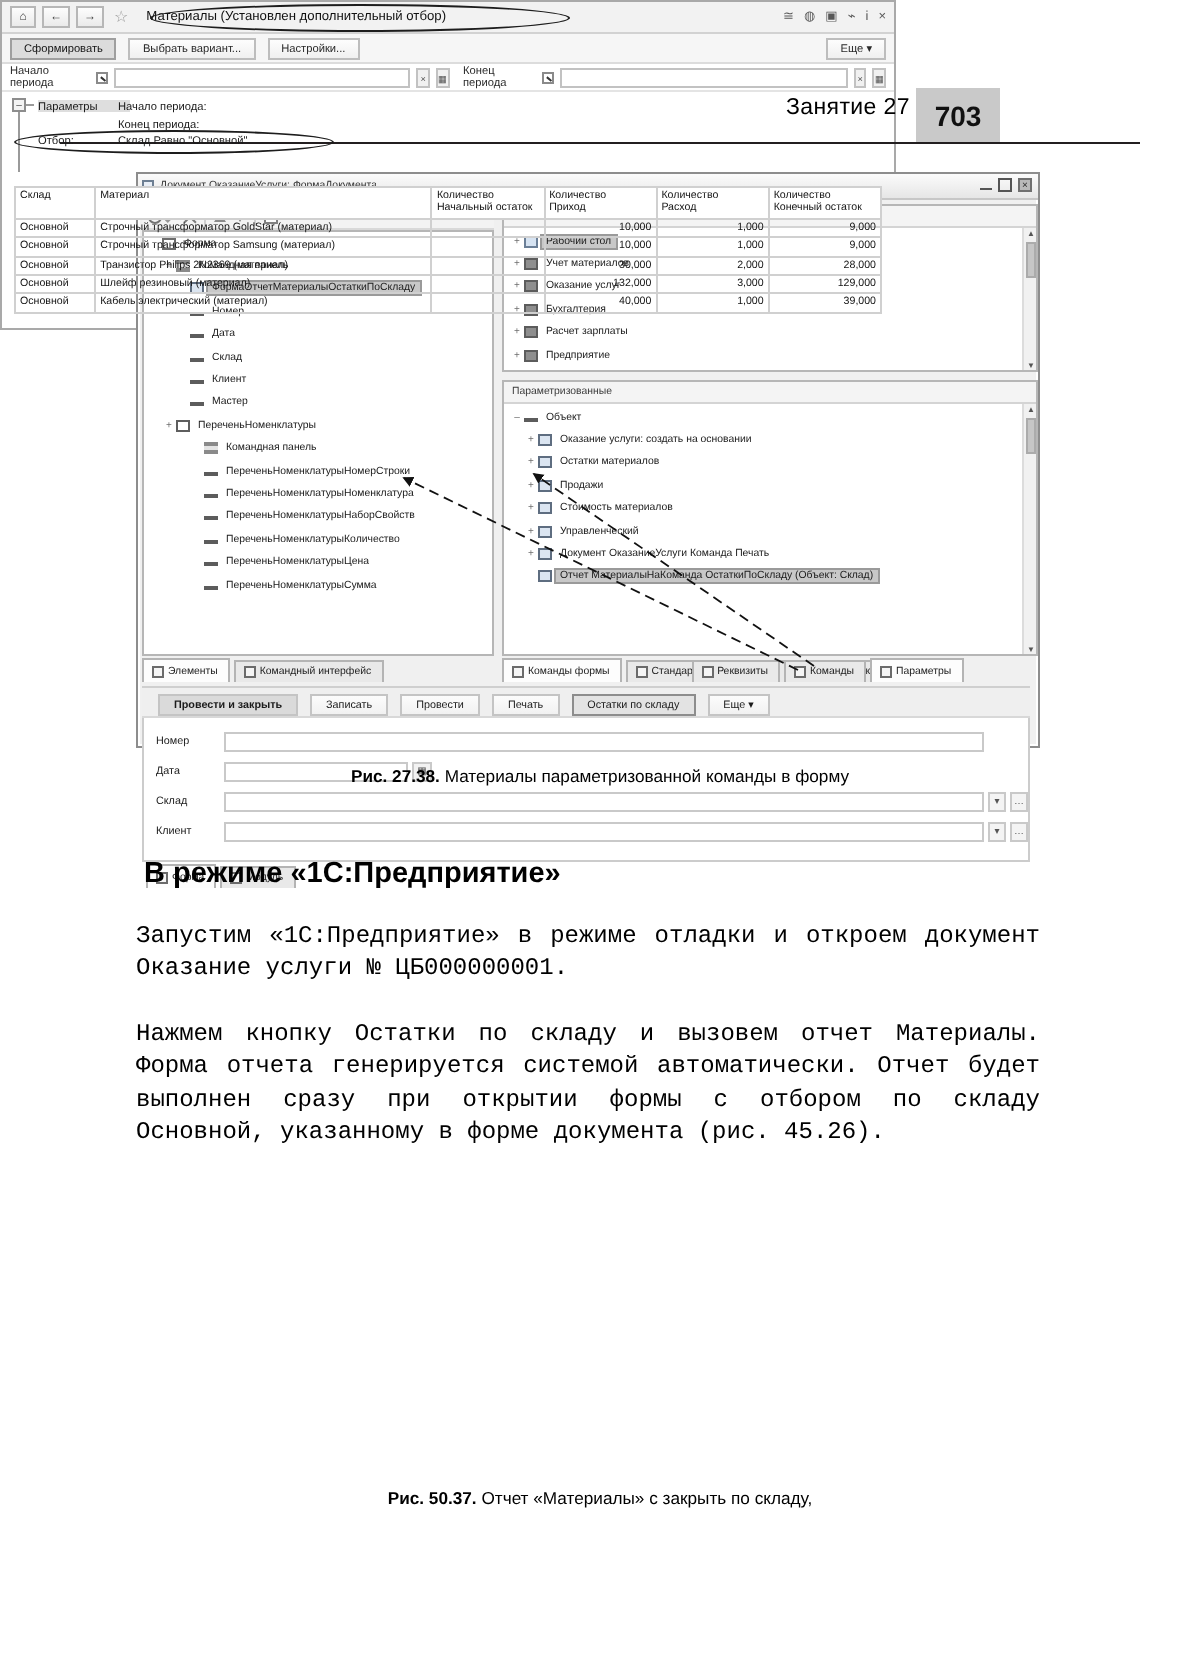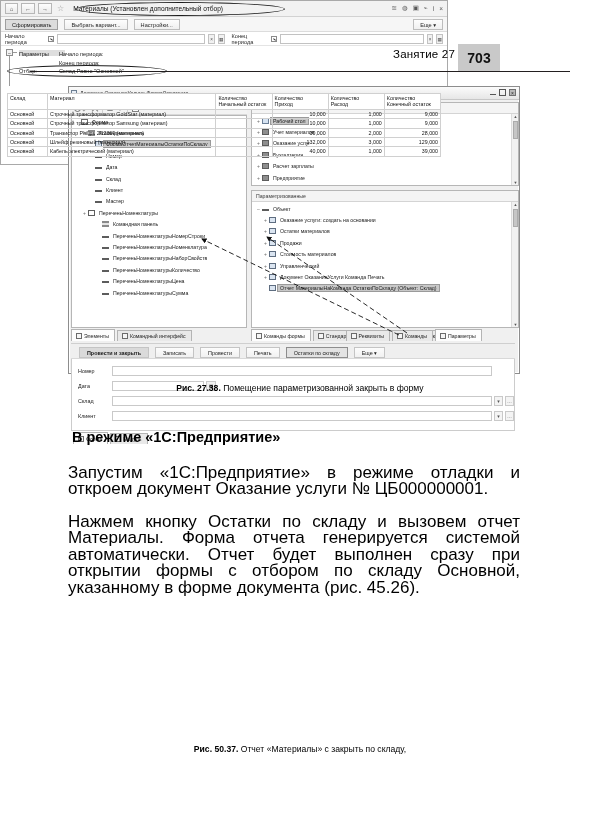--- a/index.html
+++ b/index.html
@@ -157,22 +157,22 @@
     font-size:8.6px; color:#000;
   }
   .caption b { font-weight:bold; }
 
   .h2 {
     position:absolute; left:72px; font-size:14.5px; font-weight:bold;
     font-family:Liberation Sans, sans-serif;
   }
   .para {
     position:absolute; left:68px; width:452px;
-    font-family:Liberation Sans, sans-serif;
-    font-size:17px; line-height:16.4px;
+    font-family:Liberation Mono, monospace;
+    font-size:12px; line-height:16.4px;
     text-align:justify;
   }
 
   
   #fig39 { left:70px; top:566px; width:448px; height:165px; background:#fff; border:1px solid #a9a9a9; }
 
   .r-navbar {
     position:relative; height:16px; background:#f2f2f2;
     border-bottom:1px solid #d2d2d2; display:flex; align-items:center;
     padding-left:4px; gap:3px;
@@ -556,21 +556,21 @@
         <path d="M0,0 L6,3 L0,6 z" fill="#111"></path>
       </marker>
     </defs>
     <line x1="330" y1="248" x2="133" y2="152" stroke="#111" stroke-width="0.9" stroke-dasharray="5,3" marker-end="url(#ah)"></line>
     <line x1="338" y1="246" x2="198" y2="150" stroke="#111" stroke-width="0.9" stroke-dasharray="5,3" marker-end="url(#ah)"></line>
   </svg>
 </div>
 
 <div class="caption" style="top:383px;">
   <b>Рис. 27.38.</b>
-  <span>Помещение параметризованной закрыть в форму</span>
+  <span>Материалы параметризованной команды в форму</span>
 </div>
 
 <h2 class="h2" style="top:417px;">В режиме «1С:Предприятие»</h2>
 <p class="para" style="top:448px;">Запустим «1С:Предприятие» в режиме отладки и откроем документ Оказание услуги № ЦБ000000001.</p>
 <p class="para" style="top:497px;">Нажмем кнопку Остатки по складу и вызовем отчет Материалы. Форма отчета генерируется системой автоматически. Отчет будет выполнен сразу при открытии формы с отбором по складу Основной, указанному в форме документа (рис. 45.26).</p>
 
 <div id="fig39">
 
   <div class="r-navbar">
     <span class="nbtn">⌂</span>

